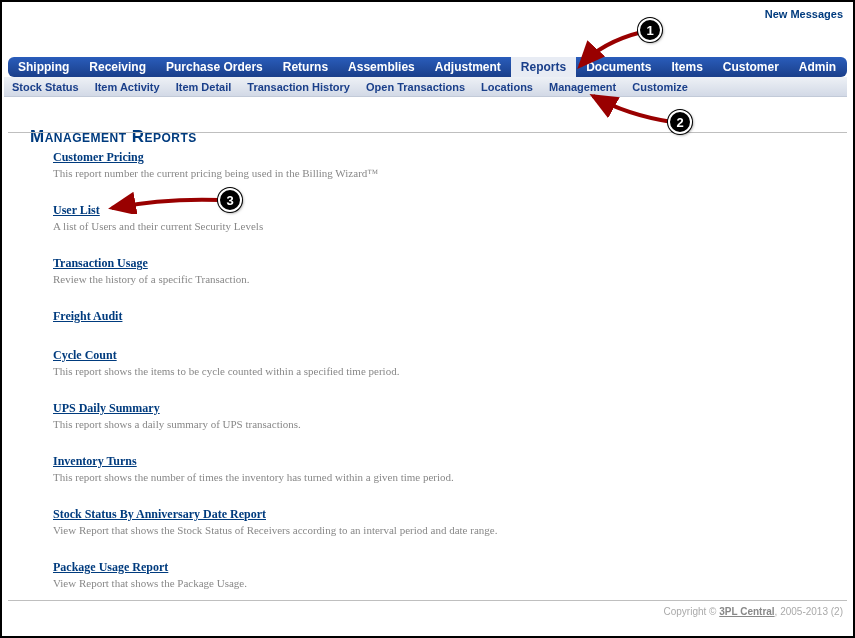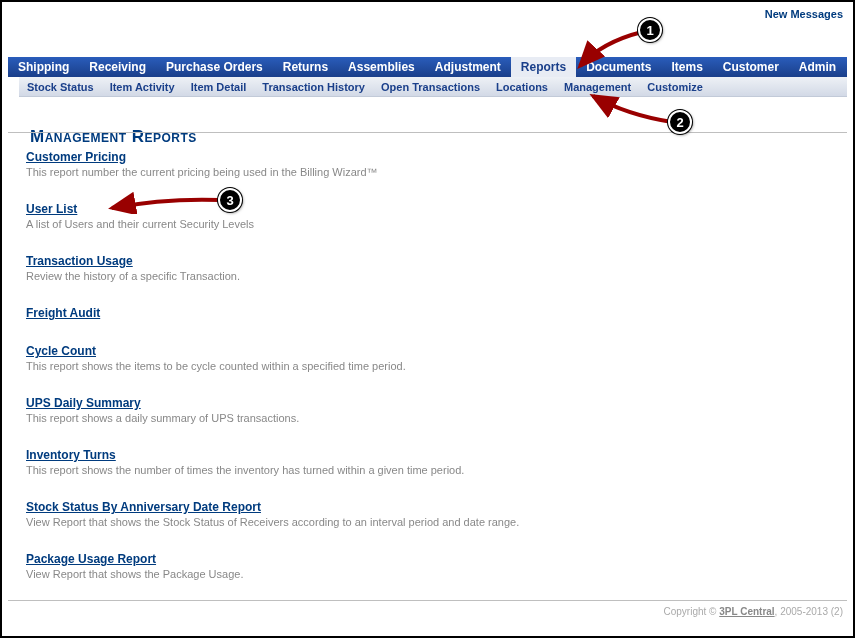--- a/index.html
+++ b/index.html
@@ -23,38 +23,39 @@
     .main-nav {
       position: absolute;
       top: 55px;
       left: 6px;
       right: 6px;
       height: 20px;
       background: linear-gradient(#2a5dbb, #1a3f8a);
       display: flex;
       align-items: center;
       white-space: nowrap;
+      border-radius: 6px;
     }
     .main-nav a {
       color: #fff;
       font-weight: bold;
       text-decoration: none;
       padding: 3px 10px;
       font-size: 12px;
       cursor: pointer;
     }
     .main-nav a.active {
       background: #e8ecf4;
       color: #1a3f8a;
       text-align: center;
     }
     .sub-nav {
       position: absolute;
       top: 75px;
-      left: 17px;
+      left: 2px;
       right: 6px;
       height: 20px;
       background: linear-gradient(#eef1f6, #d2d9e6);
       border-bottom: 1px solid #c2cad8;
       display: flex;
       align-items: center;
     }
     .sub-nav a {
       color: #1a3f8a;
       font-weight: bold;
@@ -77,22 +78,23 @@
     .hr {
       position: absolute;
       top: 130px;
       left: 6px;
       right: 6px;
       border-top: 1px solid #bfbfbf;
     }
     .report-list {
       position: absolute;
       top: 148px;
-      left: 24px;
+      left: 51px;
       right: 20px;
+      font-family: Liberation Serif, serif;
     }
     .report-item {
       margin-bottom: 24px;
     }
     .report-item a {
       color: #003b7e;
       font-weight: bold;
       font-size: 12px;
       text-decoration: underline;
       cursor: pointer;

